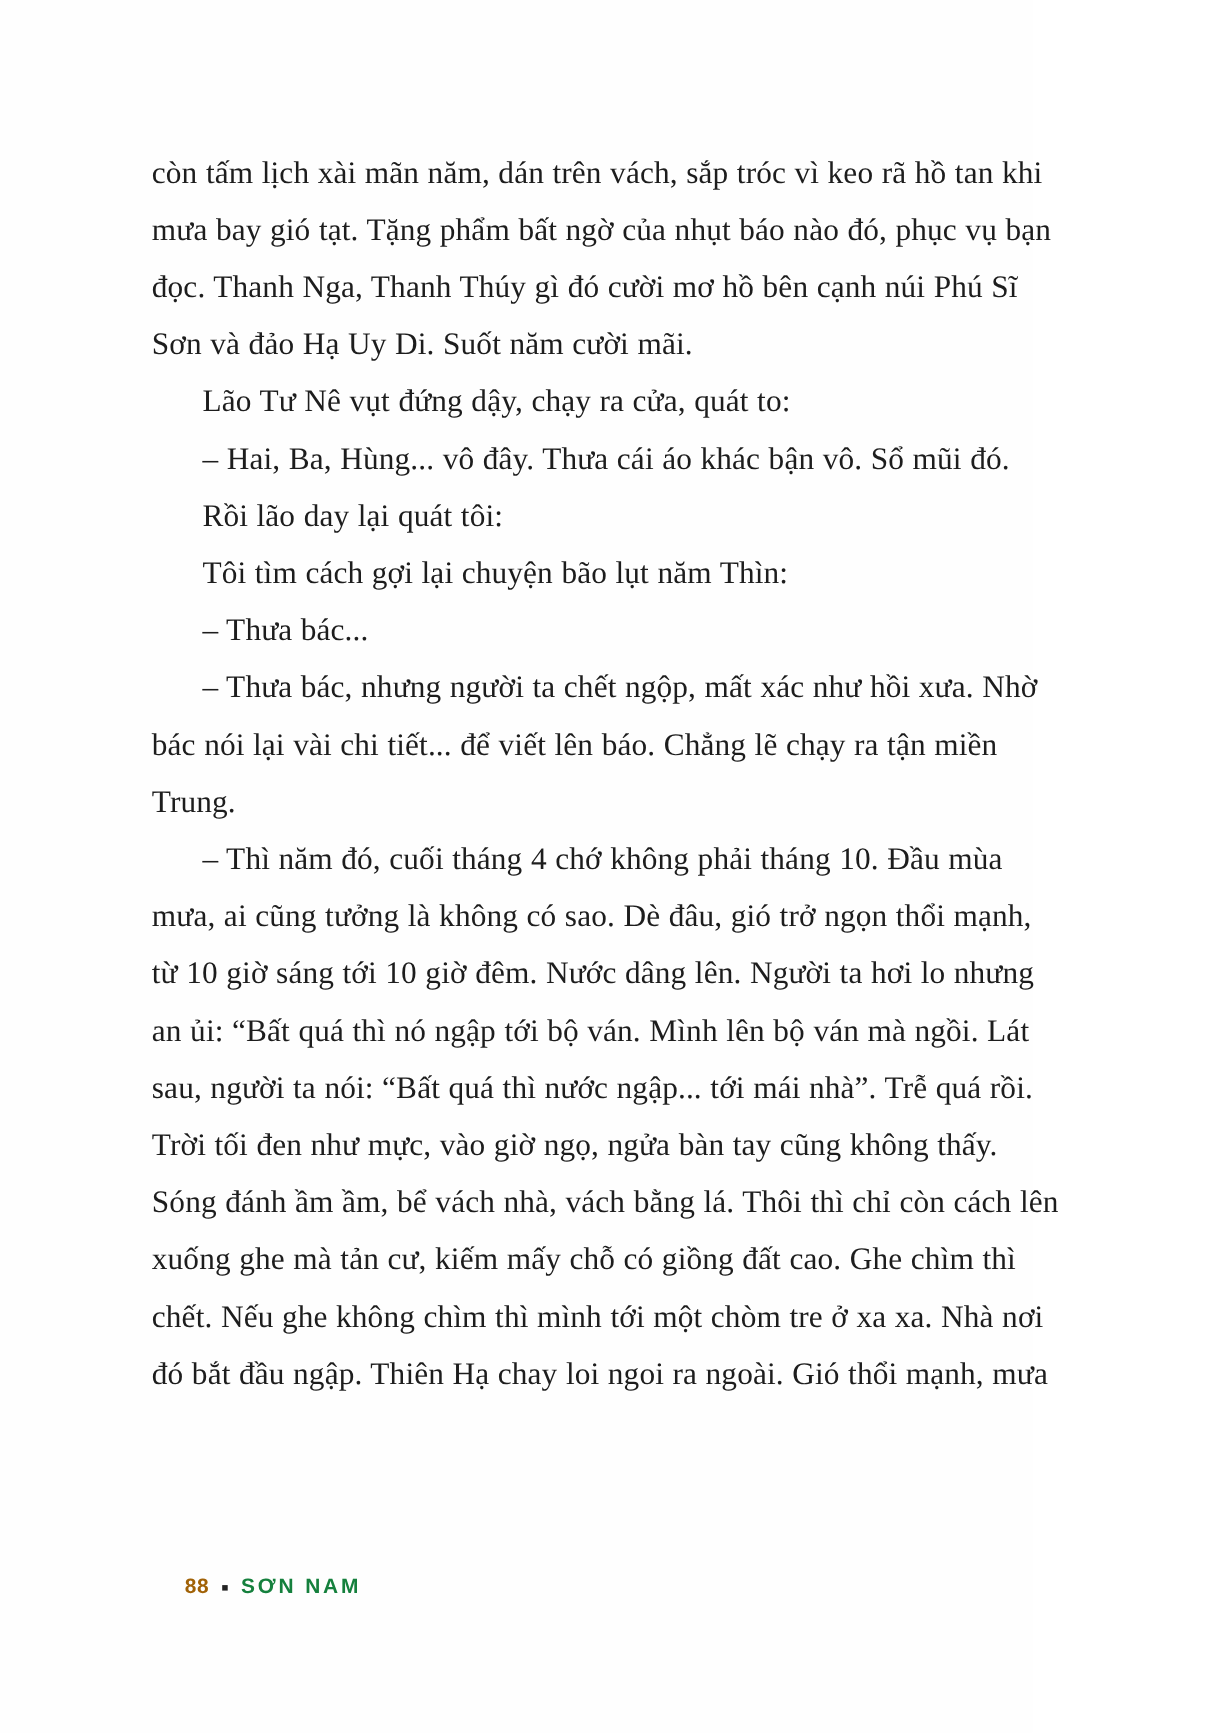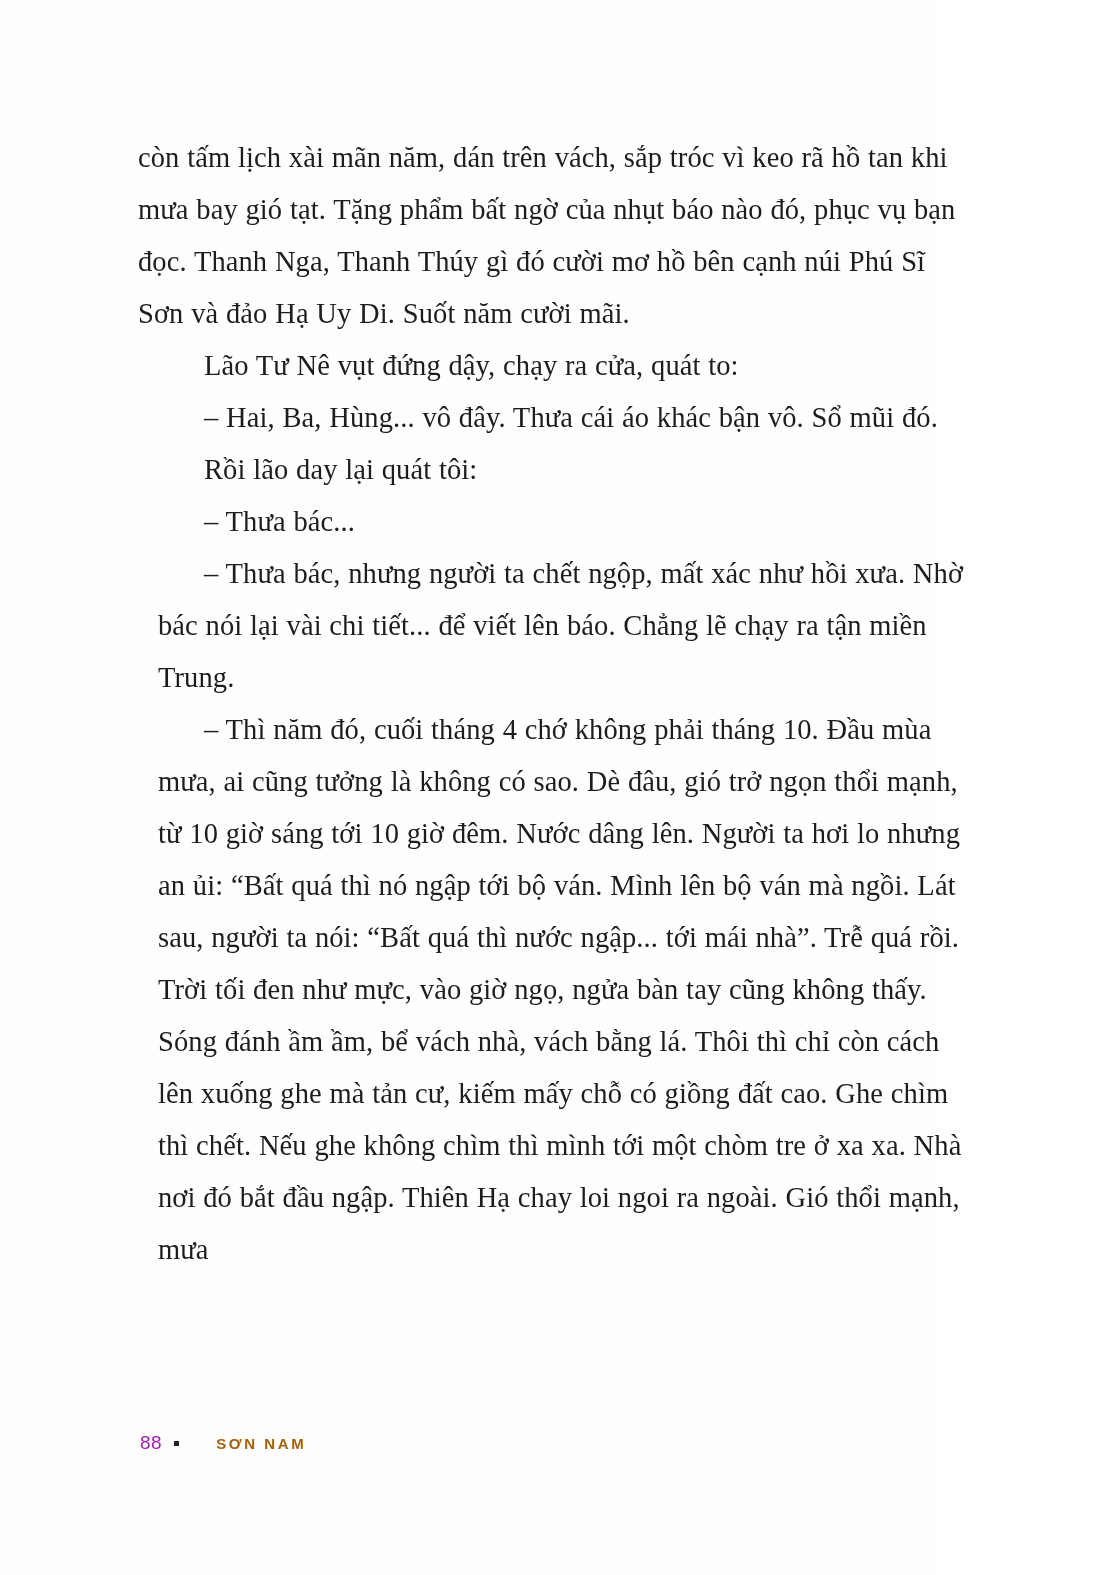--- a/index.html
+++ b/index.html
@@ -33,62 +33,62 @@
     margin: 0;
     font-size: 28.5px;
     line-height: 52px;
     text-align: left;
     letter-spacing: 0.1px;
     color: #1d1d1d;
     word-spacing: 0.5px;
   }
   p.indent {
     text-indent: 46px;
-    margin-left: 20px;
   }
   .footer {
     position: absolute;
     left: 140px;
     top: 1432px;
     display: flex;
     align-items: center;
     gap: 10px;
     font-family: "Liberation Sans", sans-serif;
   }
   .folio {
     font-size: 19px;
-    font-weight: 400;
-    color: #a21caf;
+    font-weight: 700;
+    color: #a16207;
     letter-spacing: 0.5px;
+    margin-left: 28px;
   }
   .dot {
     width: 5px;
     height: 5px;
     background: #222222;
     display: inline-block;
     margin: 0 2px;
   }
   .author {
-    font-size: 15px;
+    font-size: 19px;
     font-weight: 700;
     letter-spacing: 2.6px;
-    color: #a16207;
-    margin-left: 25px;
+    color: #15803d;
   }
 </style>
 </head>
 <body>
 
 <div class="page">
 
   <div class="content">
     <p class="para">còn tấm lịch xài mãn năm, dán trên vách, sắp tróc vì keo rã hồ tan khi mưa bay gió tạt. Tặng phẩm bất ngờ của nhụt báo nào đó, phục vụ bạn đọc. Thanh Nga, Thanh Thúy gì đó cười mơ hồ bên cạnh núi Phú Sĩ Sơn và đảo Hạ Uy Di. Suốt năm cười mãi.</p>
     <p class="para indent">Lão Tư Nê vụt đứng dậy, chạy ra cửa, quát to:</p>
     <p class="para indent">– Hai, Ba, Hùng... vô đây. Thưa cái áo khác bận vô. Sổ mũi đó.</p>
     <p class="para indent">Rồi lão day lại quát tôi:</p>
+    <p class="para indent">Tôi tìm cách gợi lại chuyện bão lụt năm Thìn:</p>
     <p class="para indent">– Thưa bác...</p>
     <p class="para indent">– Thưa bác, nhưng người ta chết ngộp, mất xác như hồi xưa. Nhờ bác nói lại vài chi tiết... để viết lên báo. Chẳng lẽ chạy ra tận miền Trung.</p>
     <p class="para indent">– Thì năm đó, cuối tháng 4 chớ không phải tháng 10. Đầu mùa mưa, ai cũng tưởng là không có sao. Dè đâu, gió trở ngọn thổi mạnh, từ 10 giờ sáng tới 10 giờ đêm. Nước dâng lên. Người ta hơi lo nhưng an ủi: “Bất quá thì nó ngập tới bộ ván. Mình lên bộ ván mà ngồi. Lát sau, người ta nói: “Bất quá thì nước ngập... tới mái nhà”. Trễ quá rồi. Trời tối đen như mực, vào giờ ngọ, ngửa bàn tay cũng không thấy. Sóng đánh ầm ầm, bể vách nhà, vách bằng lá. Thôi thì chỉ còn cách lên xuống ghe mà tản cư, kiếm mấy chỗ có giồng đất cao. Ghe chìm thì chết. Nếu ghe không chìm thì mình tới một chòm tre ở xa xa. Nhà nơi đó bắt đầu ngập. Thiên Hạ chay loi ngoi ra ngoài. Gió thổi mạnh, mưa</p>
   </div>
 
   <div class="footer">
     <span class="folio">88</span>
     <span class="dot"></span>
     <span class="author">SƠN NAM</span>
   </div>

